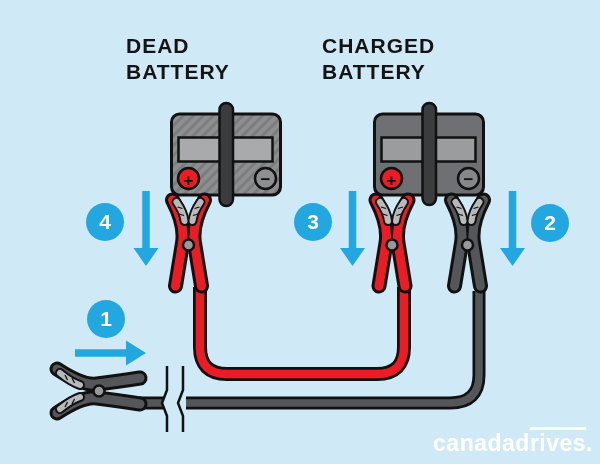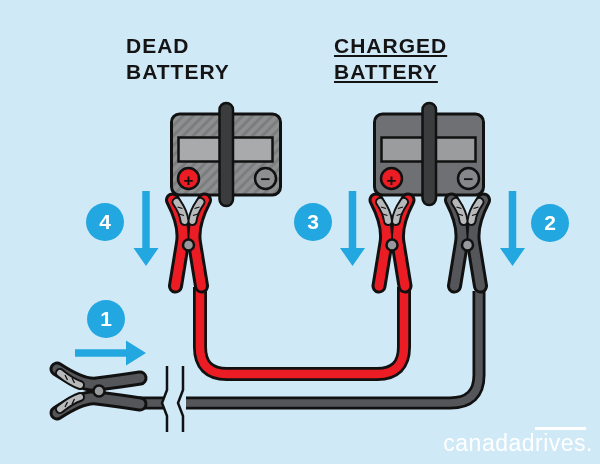--- a/index.html
+++ b/index.html
@@ -6,30 +6,30 @@
   .stage{
     position:relative;width:600px;height:464px;background:#d0e9f7;
     overflow:hidden;font-family:"Liberation Sans",sans-serif;
   }
   .stage svg{position:absolute;left:0;top:0;}
   .title{
     position:absolute;width:200px;text-align:left;color:#141414;
     font-size:21px;line-height:26px;font-weight:bold;letter-spacing:1px;
   }
   .title-dead{left:126px;top:33px;}
-  .title-charged{left:334px;top:33px;text-decoration:underline;}
+  .title-charged{left:322px;top:33px;}
   .step{
     position:absolute;width:38px;height:38px;border-radius:50%;
     background:#22a7e1;color:#ffffff;display:flex;align-items:center;
     justify-content:center;font-size:21px;font-weight:bold;
   }
   .term{font-family:"Liberation Sans",sans-serif;font-size:17px;font-weight:bold;fill:#111111;}
   .logo{
     position:absolute;top:430px;right:7px;color:#ffffff;
-    font-size:23px;font-weight:normal;letter-spacing:0.5px;
+    font-size:23px;font-weight:bold;letter-spacing:0.5px;
   }
   .logo .over{text-decoration:overline;text-decoration-thickness:2.5px;}
 </style>
 </head>
 <body>
 
 <div class="stage">
 
   <svg width="600" height="464" viewBox="0 0 600 464">
     <defs>

